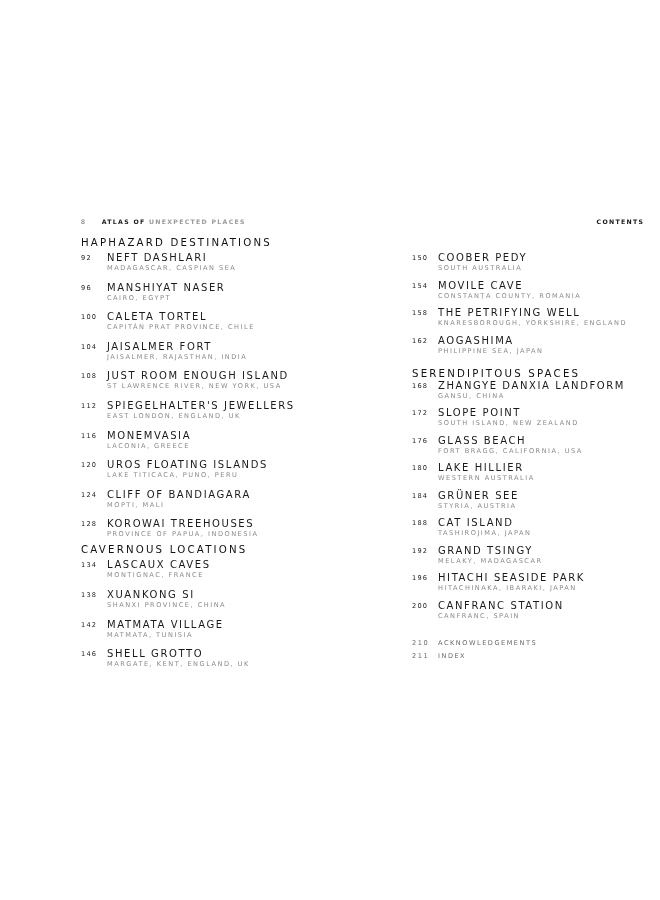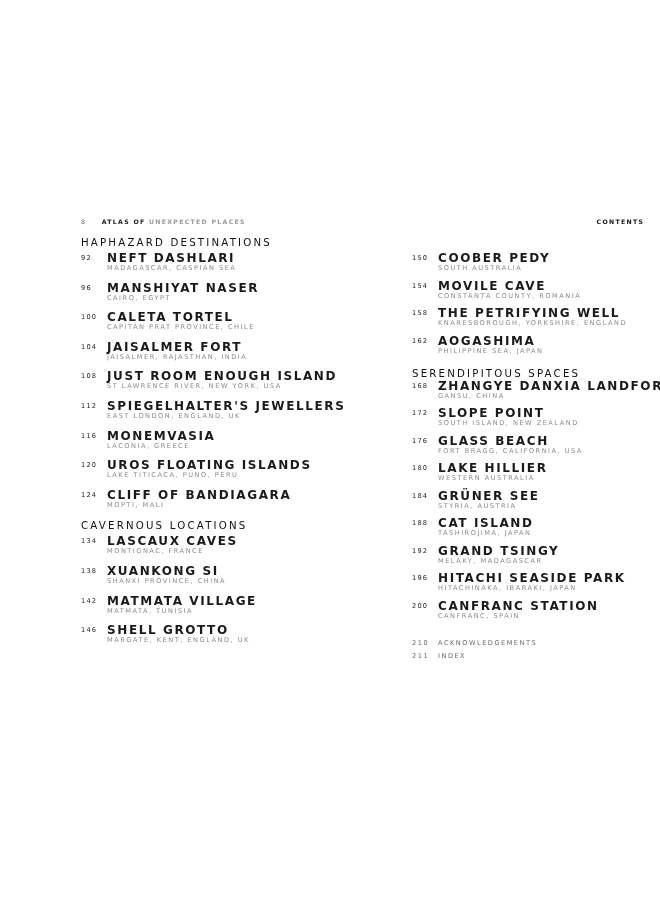--- a/index.html
+++ b/index.html
@@ -59,22 +59,22 @@
     .entry .page {
       width: 26px;
       font-size: 6.6px;
       font-weight: normal;
       letter-spacing: 1.2px;
       line-height: 10px;
       color: #1a1a1a;
     }
     .entry .text { flex: 1; }
     .entry .title {
-      font-size: 12px;
-      font-weight: bold;
+      font-size: 10px;
+      font-weight: normal;
       letter-spacing: 1.6px;
       line-height: 10px;
       color: #1a1a1a;
       white-space: nowrap;
     }
     .entry .loc {
       font-size: 6.6px;
       letter-spacing: 1.5px;
       line-height: 10px;
       color: #8a8a8a;
@@ -174,20 +174,27 @@
           <div class="loc">LAKE TITICACA, PUNO, PERU</div>
         </div>
       </div>
     <div class="entry">
         <div class="page">124</div>
         <div class="text">
           <div class="title">CLIFF OF BANDIAGARA</div>
           <div class="loc">MOPTI, MALI</div>
         </div>
       </div>
+    <div class="entry" style="height:24px">
+        <div class="page">128</div>
+        <div class="text">
+          <div class="title">KOROWAI TREEHOUSES</div>
+          <div class="loc">PROVINCE OF PAPUA, INDONESIA</div>
+        </div>
+      </div>
 
     <div class="section-title">CAVERNOUS LOCATIONS</div>
 
     <div class="entry">
         <div class="page">134</div>
         <div class="text">
           <div class="title">LASCAUX CAVES</div>
           <div class="loc">MONTIGNAC, FRANCE</div>
         </div>
       </div>

